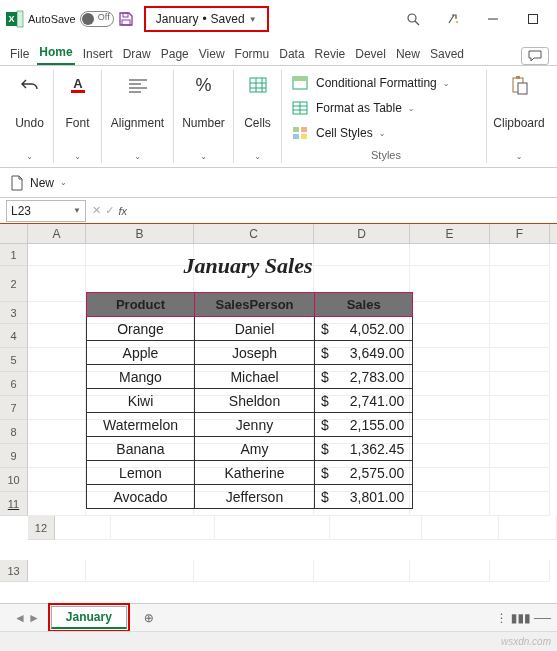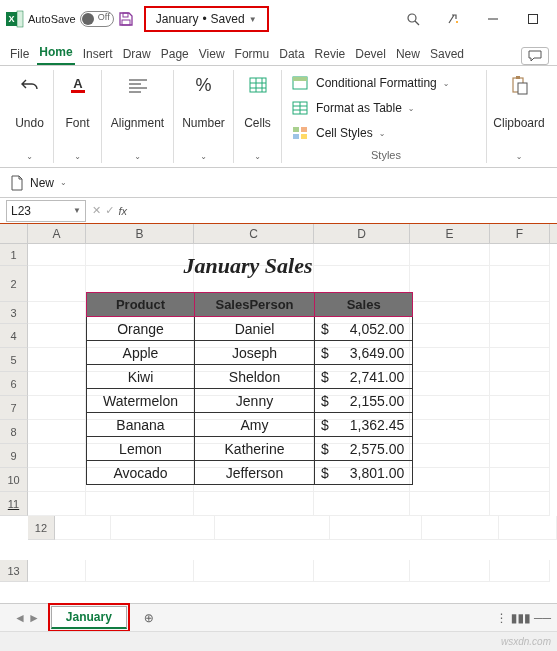--- a/index.html
+++ b/index.html
@@ -445,20 +445,26 @@
           <td class="dollar">$</td>
           <td class="amount">4,052.00</td>
         </tr>
         <tr>
           <td>Apple</td>
           <td>Joseph</td>
           <td class="dollar">$</td>
           <td class="amount">3,649.00</td>
         </tr>
         <tr>
+          <td>Mango</td>
+          <td>Michael</td>
+          <td class="dollar">$</td>
+          <td class="amount">2,783.00</td>
+        </tr>
+        <tr>
           <td>Kiwi</td>
           <td>Sheldon</td>
           <td class="dollar">$</td>
           <td class="amount">2,741.00</td>
         </tr>
         <tr>
           <td>Watermelon</td>
           <td>Jenny</td>
           <td class="dollar">$</td>
           <td class="amount">2,155.00</td>

